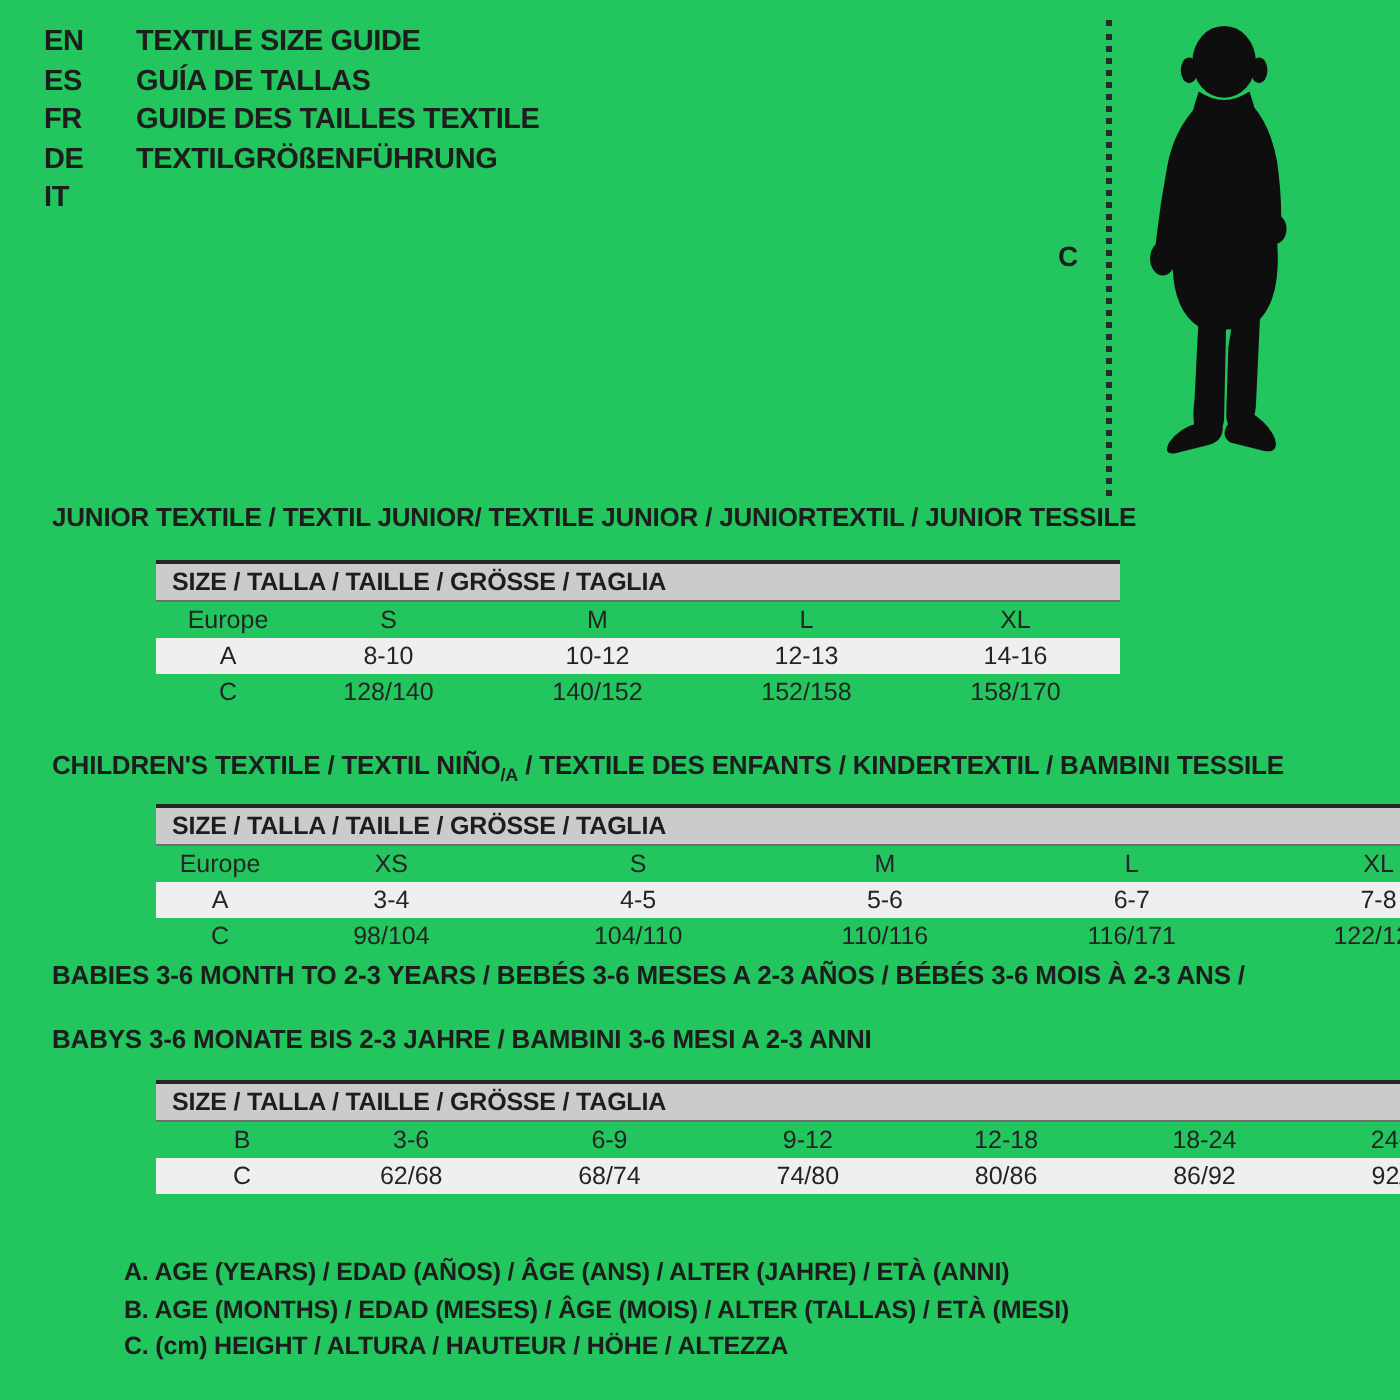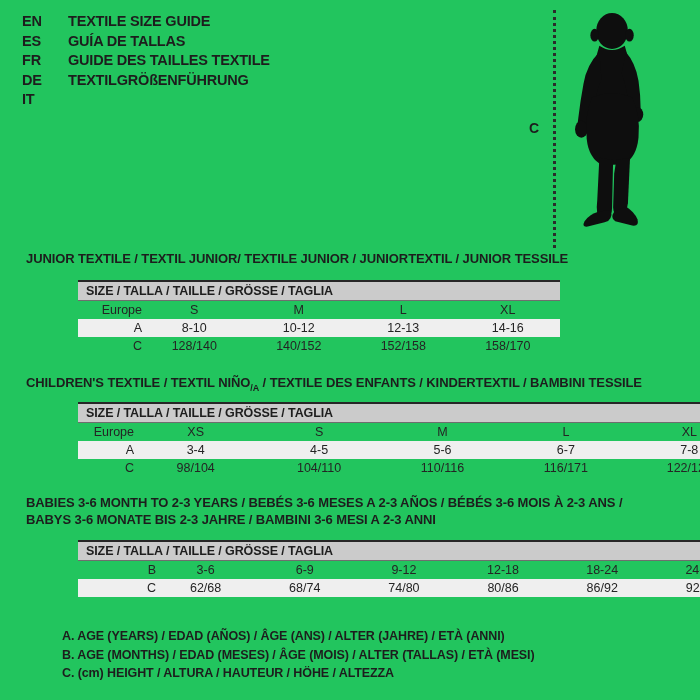--- a/index.html
+++ b/index.html
@@ -15,21 +15,21 @@
   .baby{position:absolute;left:556px;top:6px;}
   
   .sec-title{position:absolute;left:26px;font-weight:bold;font-size:13px;letter-spacing:-0.1px;white-space:nowrap;}
   .sub{font-size:9px;vertical-align:sub;font-weight:bold;}
   
   .tblwrap{position:absolute;left:34px;margin-left:44px;}
   .size-bar{background:#cbcbcb;border-top:2px solid #262626;border-bottom:1px solid #6e6e6e;
             font-weight:bold;font-size:12.5px;padding:2px 0 2px 8px;letter-spacing:-0.1px;}
   table{border-collapse:collapse;table-layout:fixed;width:100%;}
   td{font-size:12.5px;height:18px;text-align:center;padding:0;color:#242424;}
-  td.lbl{text-align:right;padding-left:8px;}
+  td.lbl{text-align:center;padding-left:8px;}
   tr.shaded{background:#efefef;}
   
   .legend{position:absolute;left:26px;top:627px;}
   .legend-line{font-weight:bold;font-size:12.5px;line-height:18.5px;letter-spacing:-0.1px;white-space:nowrap;margin-left:36px;}
 </style>
 </head>
 <body>
 
 <div class="page">
 
@@ -148,21 +148,21 @@
         <td>98/104</td>
         <td>104/110</td>
         <td>110/116</td>
         <td>116/171</td>
         <td>122/128</td>
       </tr>
     </tbody>
       </table>
   </div>
 
-  <div class="sec-title" style="top:495px;">BABIES 3-6 MONTH TO 2-3 YEARS / BEBÉS 3-6 MESES A 2-3 AÑOS / BÉBÉS 3-6 MOIS À 2-3 ANS /</div>
+  <div class="sec-title" style="top:480px;">BABIES 3-6 MONTH TO 2-3 YEARS / BEBÉS 3-6 MESES A 2-3 AÑOS / BÉBÉS 3-6 MOIS À 2-3 ANS /</div>
   <div class="sec-title" style="top:512px;">BABYS 3-6 MONATE BIS 2-3 JAHRE / BAMBINI 3-6 MESI A 2-3 ANNI</div>
   <div class="tblwrap" style="top:540px;width:673px;">
     <div class="size-bar">SIZE / TALLA / TAILLE / GRÖSSE / TAGLIA</div>
     <table>
       <colgroup>
           <col style="width:78px">
           <col>
           <col>
           <col>
           <col>

